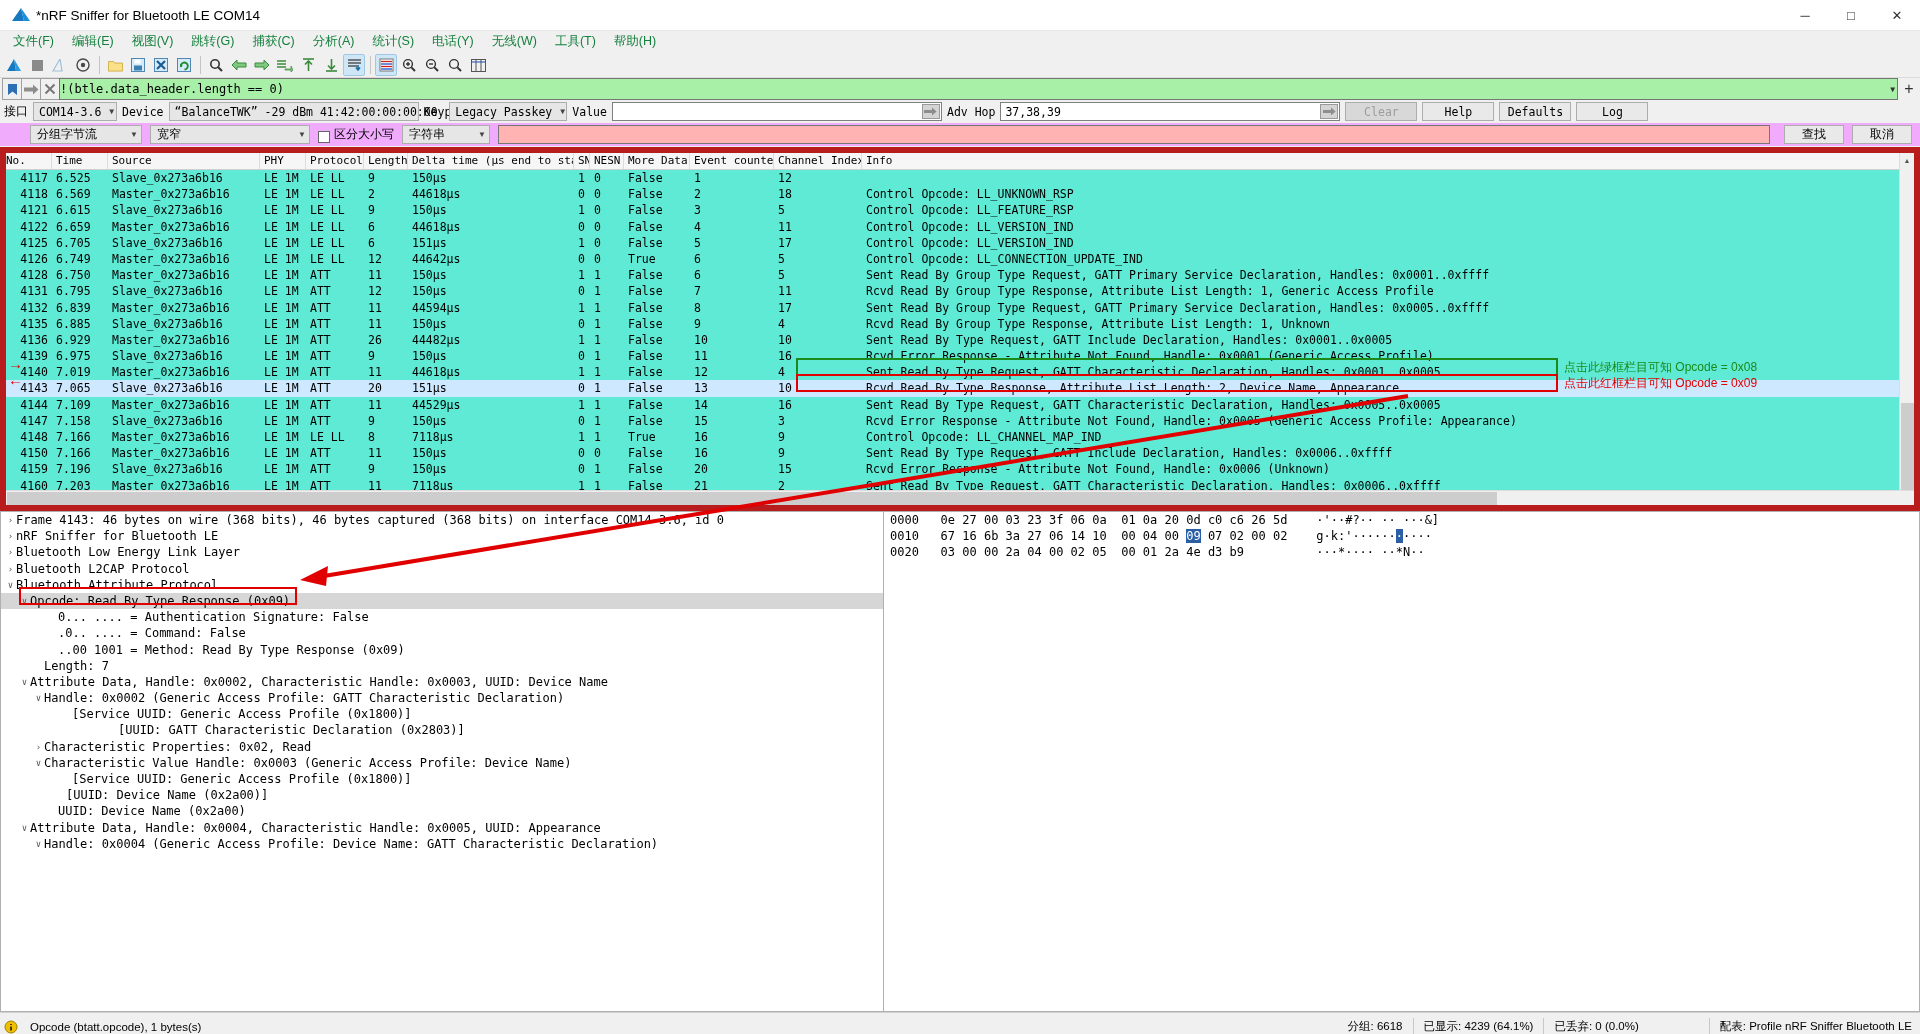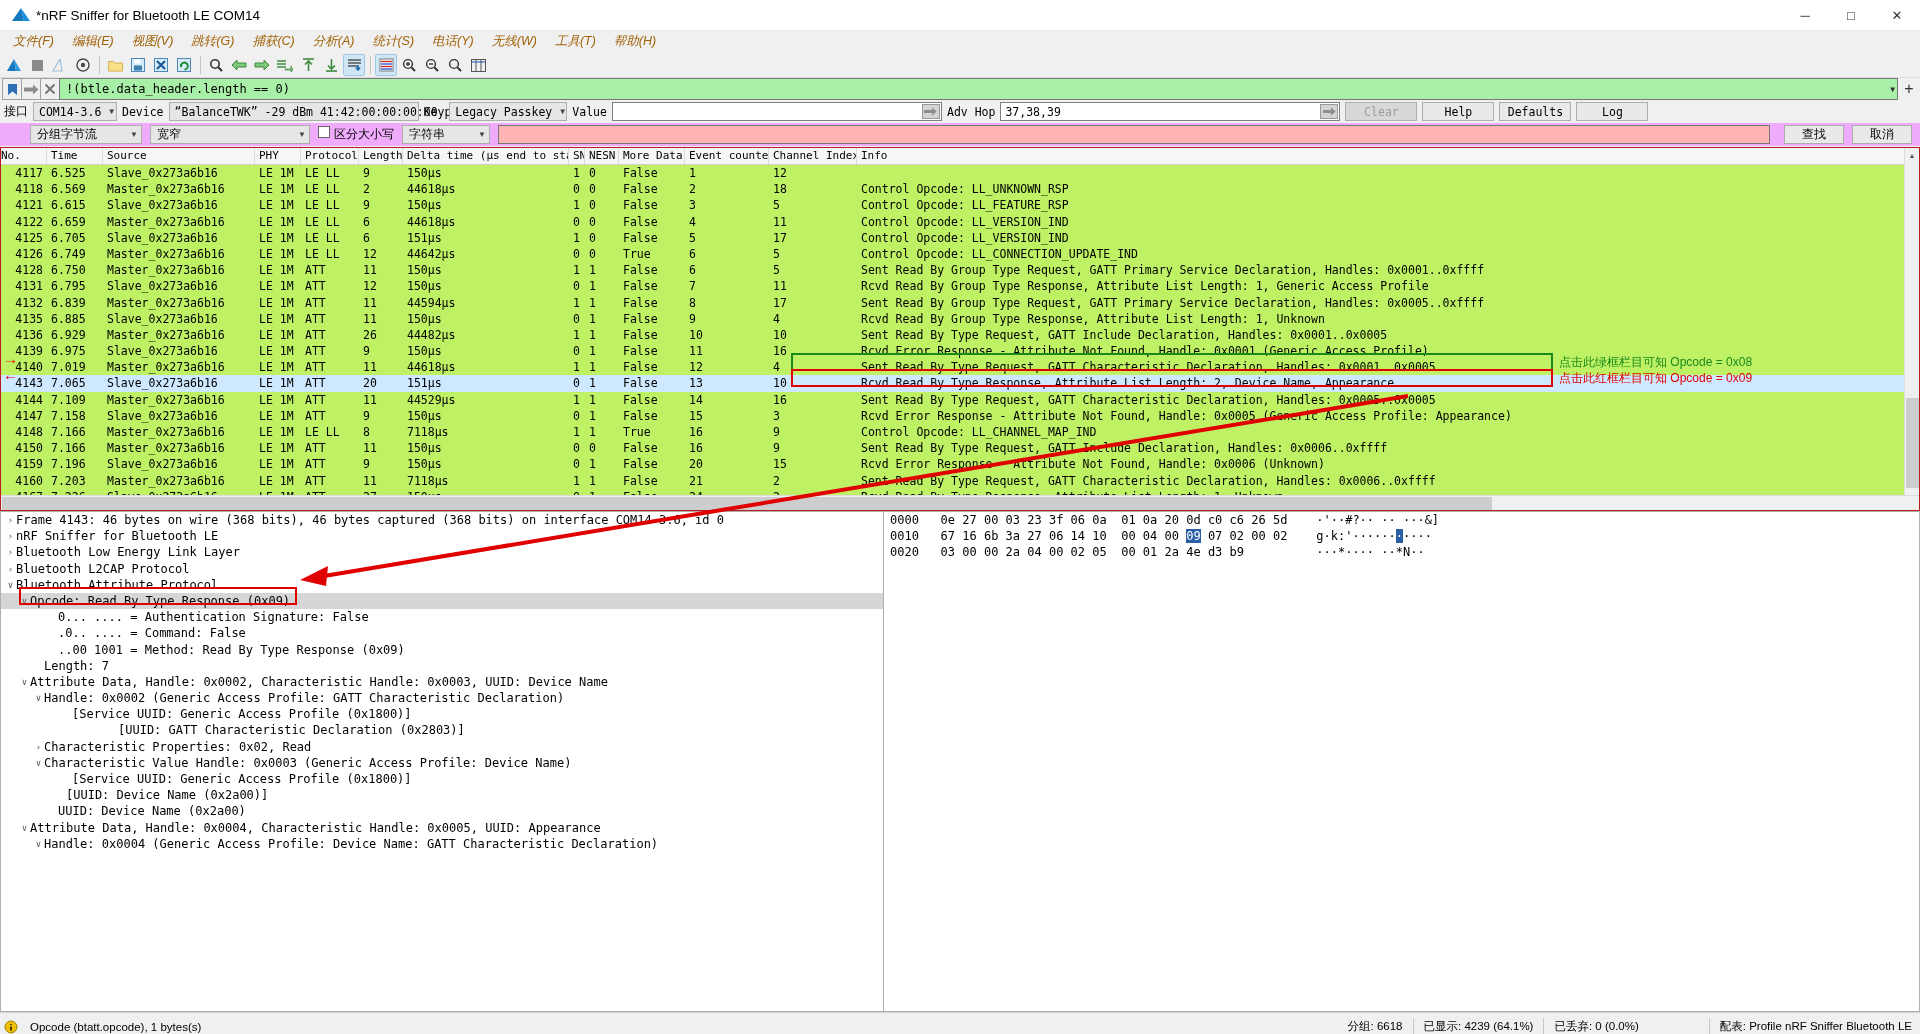--- a/index.html
+++ b/index.html
@@ -25,21 +25,21 @@
   .win-btn {
     width: 46px; height: 31px; display: flex; align-items: center; justify-content: center;
     font-size: 13px; color: #333;
   }
 
   
   .menubar {
     height: 22px; background: #f0f0f0; display: flex; align-items: center;
     padding-left: 4px; flex: none; font-size: 12.5px;
   }
-  .menu-item { padding: 2px 9px 3px 9px; color: #a16207; white-space: nowrap; font-style: italic; }
+  .menu-item { padding: 2px 9px 3px 9px; color: #15803d; white-space: nowrap; }
 
   
   .toolbar {
     height: 25px; background: #f0f0f0; display: flex; align-items: center;
     padding-left: 3px; flex: none; border-bottom: 1px solid #dcdcdc;
   }
   .tb-btn {
     width: 22px; height: 22px; display: flex; align-items: center; justify-content: center;
     margin-right: 1px; border-radius: 2px;
   }
@@ -51,21 +51,21 @@
     height: 22px; display: flex; align-items: stretch; flex: none;
     background: #f0f0f0; padding: 0 0 0 2px;
   }
   .fb-icon {
     width: 20px; display: flex; align-items: center; justify-content: center;
     border: 1px solid #a0a0a0; background: #f0f0f0; margin-right: -1px;
   }
   .filter-input {
     flex: 1; background: #a8f0a8; border: 1px solid #767676;
     font-family: "DejaVu Sans Mono", monospace; font-size: 12px;
-    display: flex; align-items: center; padding-left: 6px; color: #000;
+    display: flex; align-items: center; color: #000;
     position: relative;
   }
   .filter-caret {
     position: absolute; right: 2px; top: 50%; transform: translateY(-50%);
     font-size: 8px; color: #333;
   }
   .fb-plus { width: 22px; display: flex; align-items: center; justify-content: center; font-size: 16px; color:#333; }
 
   
   .snifferbar {
@@ -100,32 +100,32 @@
   
   .findbar {
     height: 23px; background: #f0abfc; display: flex; align-items: center;
     padding-left: 30px; gap: 8px; flex: none;
   }
   .fd-combo {
     height: 19px; background: #e6e6e6; border: 1px solid #adadad;
     display: flex; align-items: center; padding: 0 3px 0 6px; font-size: 12px; white-space: nowrap;
   }
   .fd-combo .arrow { margin-left: auto; padding-left: 10px; font-size: 8px; color: #444; }
-  .fd-check { display: flex; align-items: flex-start; gap: 4px; font-size: 12px; }
+  .fd-check { display: flex; align-items: flex-end; gap: 4px; font-size: 12px; }
   .fd-box { width: 12px; height: 12px; border: 1px solid #666; background: #fff; }
   .fd-input {
     flex: 1; height: 19px; background: #ffb3b3; border: 1px solid #767676;
     margin-right: 6px;
   }
   .fd-btn { height: 19px; min-width: 60px; background: #e9e9e9; border: 1px solid #adadad;
     display: flex; align-items: center; justify-content: center; font-size: 12px; }
 
   
   .packetlist {
-    flex: none; height: 364px; background: #bef264; border: 1px solid #b91c1c;
+    flex: none; height: 364px; background: #5eead4; border: 6px solid #b91c1c;
     margin: 1px 0 0 0; display: flex; flex-direction: column; position: relative; overflow: hidden;
   }
   .pl-head {
     height: 17px; background: #f6f6f6; border-bottom: 1px solid #cfcfcf;
     display: flex; font-family: "DejaVu Sans Mono", monospace; font-size: 11px; flex: none;
   }
   .pl-head div { border-right: 1px solid #dcdcdc; padding-left: 4px; overflow: hidden; white-space: nowrap; line-height: 16px; }
   .pl-body { flex: 1; overflow: hidden; position: relative; }
   .pl-row {
     height: 16.2px; display: flex; font-family: "DejaVu Sans Mono", monospace; font-size: 11.5px;

